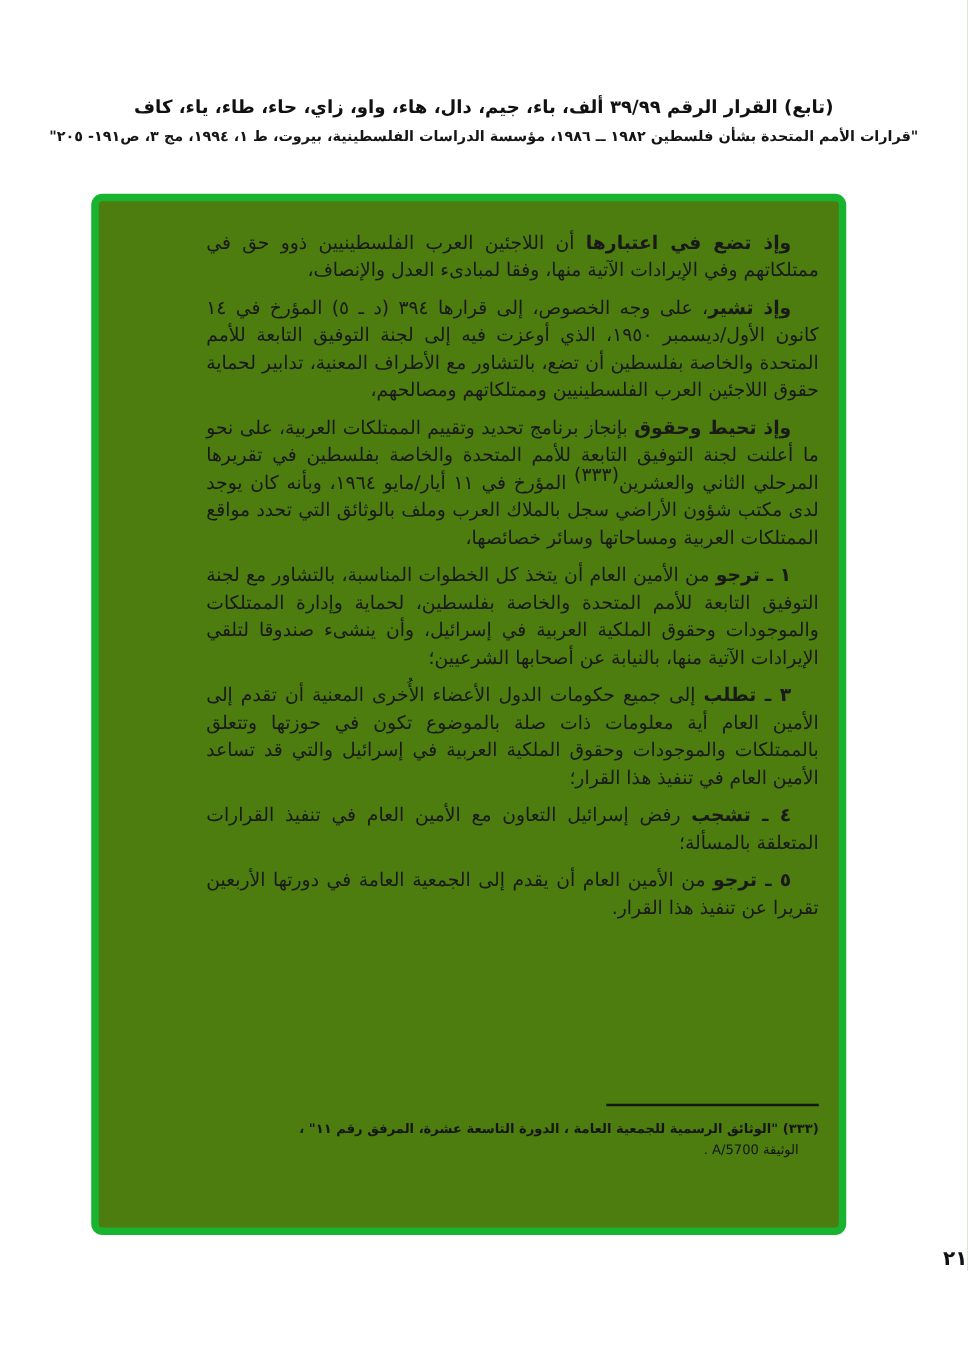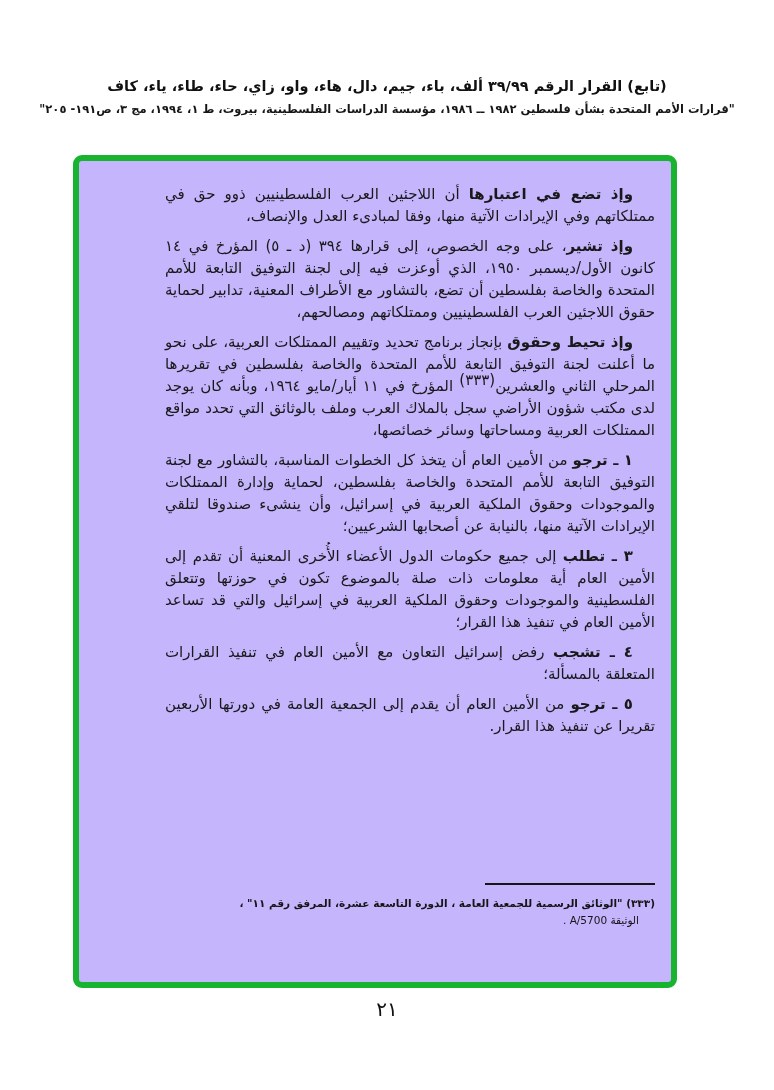--- a/index.html
+++ b/index.html
@@ -22,21 +22,21 @@
   .header .h2{
     font-size:11.5px;font-weight:bold;margin-top:8px;
     color:#151515;white-space:nowrap;
   }
   .frame{
     position:absolute;left:73px;top:155px;
     width:604px;height:833px;
     border:6px solid #18b32f;
     border-radius:9px;
     box-sizing:border-box;
-    background:#c4b5fd;
+    background:#4d7c0f;
   }
   .content{
     position:absolute;top:0;right:0;
     box-sizing:border-box;
     width:100%;
     padding:22px 16px 0 86px;
     direction:rtl;
     text-align:justify;
     font-size:15px;
     line-height:22px;
@@ -65,22 +65,22 @@
   }
   .fn-line1{
     font-size:10.5px;font-weight:bold;line-height:17px;color:#151515;
   }
   .fn-line2{
     font-size:10.5px;font-weight:normal;line-height:17px;color:#151515;
     padding-right:16px;
   }
   .pagenum{
     position:absolute;top:997px;left:0;width:774px;
-    text-align:center;
-    font-size:20px;font-weight:normal;color:#111;
+    text-align:right;
+    font-size:16px;font-weight:bold;color:#111;
   }
 </style>
 </head>
 <body>
 
 <div class="page">
 
   <div class="header">
     <div class="h1">(تابع) القرار الرقم ٣٩/٩٩ ألف، باء، جيم، دال، هاء، واو، زاي، حاء، طاء، ياء، كاف</div>
     <div class="h2">"قرارات الأمم المتحدة بشأن فلسطين ١٩٨٢ ــ ١٩٨٦، مؤسسة الدراسات الفلسطينية، بيروت، ط ١، ١٩٩٤، مج ٣، ص١٩١- ٢٠٥"</div>
@@ -91,21 +91,21 @@
     <div class="content">
       <p><b>وإذ تضع في اعتبارها</b><span> أن اللاجئين العرب الفلسطينيين ذوو حق في ممتلكاتهم وفي الإيرادات الآتية منها، وفقا لمبادىء العدل والإنصاف،</span></p>
 
       <p><b>وإذ تشير</b><span>، على وجه الخصوص، إلى قرارها ٣٩٤ (د ـ ٥) المؤرخ في ١٤ كانون الأول/ديسمبر ١٩٥٠، الذي أوعزت فيه إلى لجنة التوفيق التابعة للأمم المتحدة والخاصة بفلسطين أن تضع، بالتشاور مع الأطراف المعنية، تدابير لحماية حقوق اللاجئين العرب الفلسطينيين وممتلكاتهم ومصالحهم،</span></p>
 
       <p><b>وإذ تحيط وحقوق</b><span> بإنجاز برنامج تحديد وتقييم الممتلكات العربية، على نحو ما أعلنت لجنة التوفيق التابعة للأمم المتحدة والخاصة بفلسطين في تقريرها المرحلي الثاني والعشرين</span><sup class="fnref">(٣٣٣)</sup><span> المؤرخ في ١١ أيار/مايو ١٩٦٤، وبأنه كان يوجد لدى مكتب شؤون الأراضي سجل بالملاك العرب وملف بالوثائق التي تحدد مواقع الممتلكات العربية ومساحاتها وسائر خصائصها،</span></p>
 
       <p><span class="num">١ ـ </span><b>ترجو</b><span> من الأمين العام أن يتخذ كل الخطوات المناسبة، بالتشاور مع لجنة التوفيق التابعة للأمم المتحدة والخاصة بفلسطين، لحماية وإدارة الممتلكات والموجودات وحقوق الملكية العربية في إسرائيل، وأن ينشىء صندوقا لتلقي الإيرادات الآتية منها، بالنيابة عن أصحابها الشرعيين؛</span></p>
 
 
-      <p><span class="num">٣ ـ </span><b>تطلب</b><span> إلى جميع حكومات الدول الأعضاء الأُخرى المعنية أن تقدم إلى الأمين العام أية معلومات ذات صلة بالموضوع تكون في حوزتها وتتعلق الفلسطينية والموجودات وحقوق الملكية العربية في إسرائيل والتي قد تساعد الأمين العام في تنفيذ هذا القرار؛</span></p>
+      <p><span class="num">٣ ـ </span><b>تطلب</b><span> إلى جميع حكومات الدول الأعضاء الأُخرى المعنية أن تقدم إلى الأمين العام أية معلومات ذات صلة بالموضوع تكون في حوزتها وتتعلق بالممتلكات والموجودات وحقوق الملكية العربية في إسرائيل والتي قد تساعد الأمين العام في تنفيذ هذا القرار؛</span></p>
 
       <p><span class="num">٤ ـ </span><b>تشجب</b><span> رفض إسرائيل التعاون مع الأمين العام في تنفيذ القرارات المتعلقة بالمسألة؛</span></p>
 
       <p><span class="num">٥ ـ </span><b>ترجو</b><span> من الأمين العام أن يقدم إلى الجمعية العامة في دورتها الأربعين تقريرا عن تنفيذ هذا القرار.</span></p>
     </div>
 
     <div class="footnotes">
       <div class="fn-rule"></div>
       <div class="fn-line1">(٣٣٣) "الوثائق الرسمية للجمعية العامة ، الدورة التاسعة عشرة، المرفق رقم ١١" ،</div>
       <div class="fn-line2">الوثيقة A/5700 .</div>

